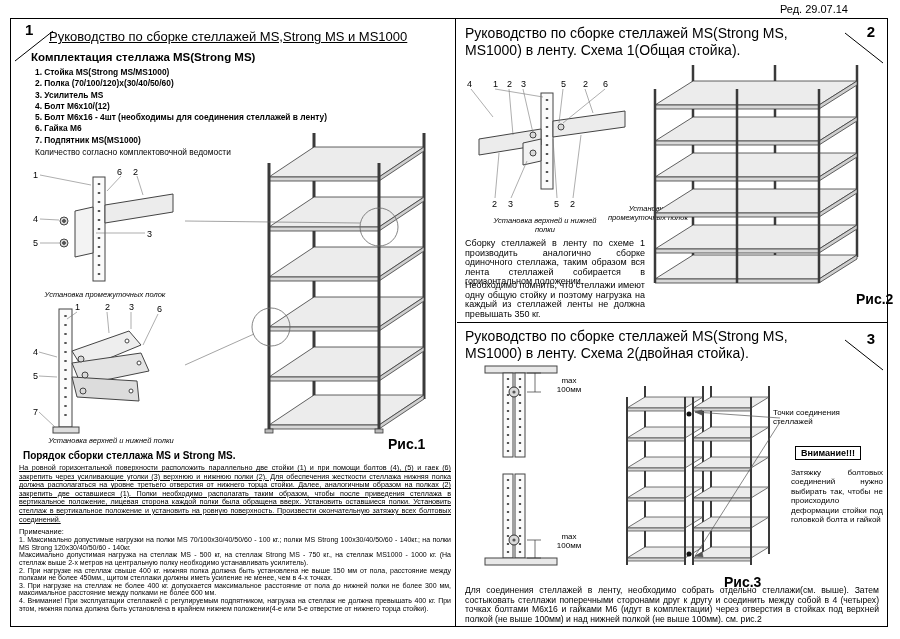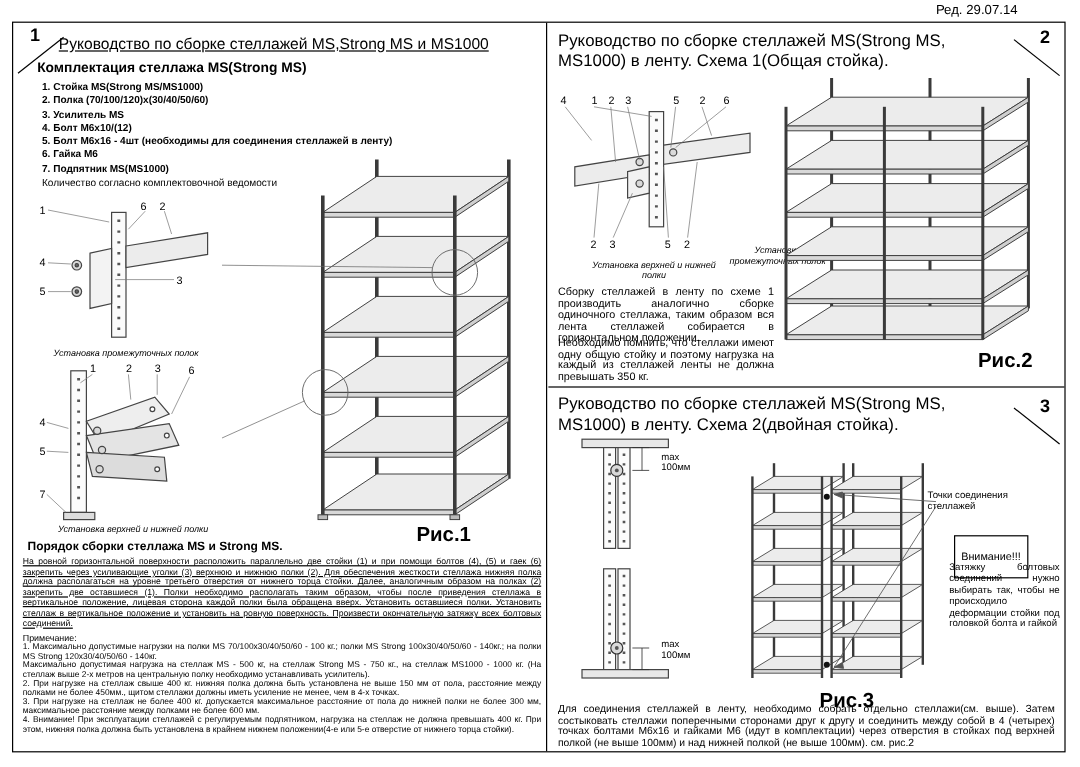--- a/index.html
+++ b/index.html
@@ -22,31 +22,31 @@
   .panel2 { left: 446px; top: 0; width: 430px; height: 304px; border-bottom: 1px solid #000; }
   .panel3 { left: 446px; top: 305px; width: 430px; height: 302px; }
   .corner-num { font-size: 15px; font-weight: bold; }
   .revision { position: absolute; top: 3px; right: 52px; font-size: 11px; padding-left: 32px; }
   .p-title { font-size: 13px; }
   .p-title-u { text-decoration: underline; }
   .subtitle { font-size: 11.5px; font-weight: bold; }
   .list-item { font-size: 8.4px; line-height: 11.3px; white-space: nowrap; font-weight: bold; }
   .small-note { font-size: 8.4px; }
   .cap { font-style: italic; font-size: 7.5px; text-align: center; line-height: 8.6px; }
-  .fig-label { font-size: 17px; font-weight: bold; }
+  .fig-label { font-size: 14px; font-weight: bold; margin-left: 41px; }
   .order-title { font-size: 10px; font-weight: bold; margin-left: 4px; margin-bottom: 3px; }
   .order-body { font-size: 7.2px; line-height: 8.6px; text-align: justify; text-decoration: underline; }
   .notes-title { font-size: 7.4px; margin-top: 3px; }
   .note-item { font-size: 7px; line-height: 7.6px; text-align: justify; }
   .p23-title { font-size: 14px; line-height: 17px; }
   .body-text { font-size: 9px; line-height: 9.6px; text-align: justify; }
   .body-text3 { font-size: 8.6px; line-height: 9.6px; text-align: justify; }
-  .max-label { font-size: 8px; line-height: 9px; text-align: left; }
+  .max-label { font-size: 8px; line-height: 9px; text-align: center; }
   .join-label { font-size: 8px; line-height: 9px; }
-  .warn-box { border: 1px solid #000; padding: 12px 5px; font-size: 9px; font-weight: normal; display: inline-block; }
+  .warn-box { border: 1px solid #000; padding: 1px 5px; font-size: 9px; font-weight: bold; display: inline-block; }
   .warn-text { font-size: 8px; line-height: 9.4px; text-align: justify; }
   svg.drawing { position: absolute; overflow: visible; }
   svg.drawing text { font-size: 9px; fill: #000; font-family: "Liberation Sans", sans-serif; }
 </style>
 </head>
 <body>
 
 <div class="revision">Ред. 29.07.14</div>
 
 <div class="frame">

